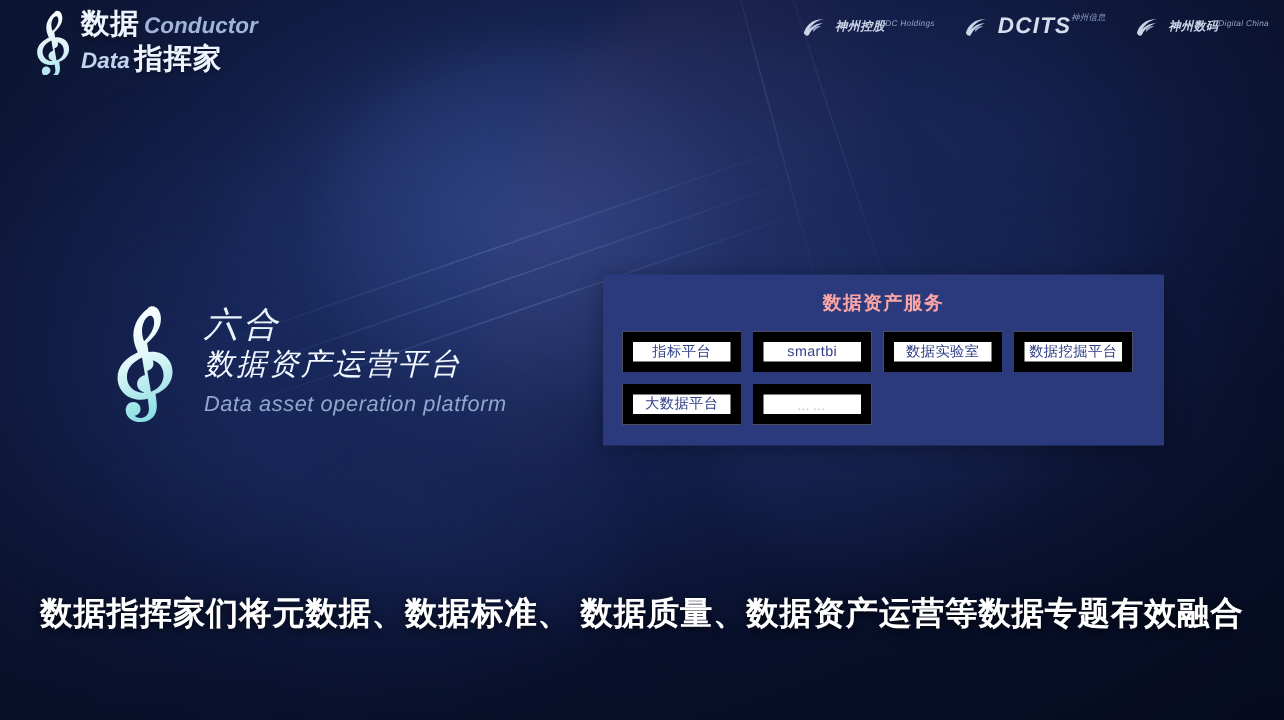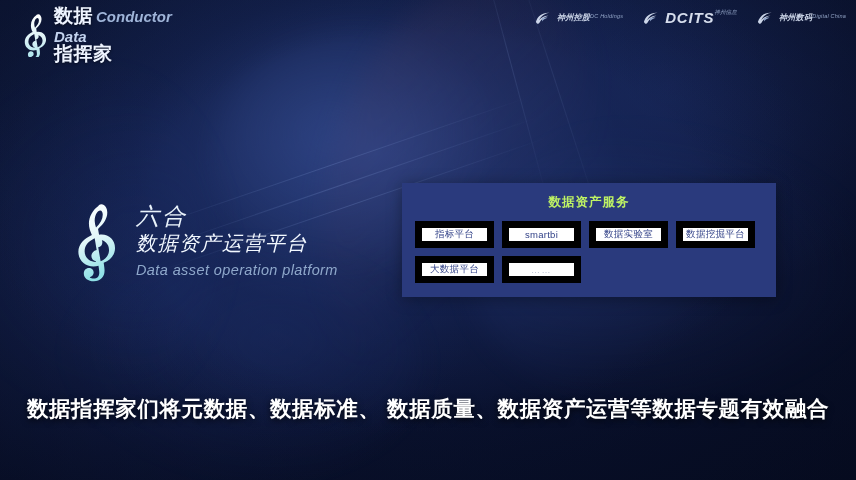--- a/index.html
+++ b/index.html
@@ -41,42 +41,42 @@
   .header{position:absolute;left:0;top:0;width:856px;height:56px;z-index:6;}
 
   .brand{position:absolute;left:18px;top:6px;display:flex;align-items:center;}
   .brand-clef{width:34px;height:44px;flex:none;margin-right:2px;}
   .brand-text{display:flex;flex-direction:column;line-height:1;}
   .brand-l1,.brand-l2{display:flex;align-items:baseline;}
   .bz{font-size:19px;font-weight:bold;color:#eef4ff;letter-spacing:.5px;
       text-shadow:0 1px 3px rgba(0,0,0,.5);}
   .ben{font-size:15px;font-style:italic;color:#9fb4d8;font-weight:600;margin-left:3px;}
   .ben2{font-size:15px;font-style:italic;color:#c3d3ee;font-weight:600;margin-right:3px;}
-  .brand-l2{margin-top:4px;flex-direction:column;}
+  .brand-l2{margin-top:4px;}
 
   .partners{position:absolute;right:10px;top:10px;display:flex;align-items:center;gap:18px;}
   .partner{display:flex;align-items:center;gap:4px;opacity:.92;}
   .pmark{width:20px;height:16px;flex:none;}
   .ptxt{display:flex;flex-direction:row;line-height:1.05;font-style:italic;}
   .pcn{font-size:8px;color:#dbe5f6;font-weight:bold;letter-spacing:.3px;white-space:nowrap;}
   .pen{font-size:5.5px;color:#9db0d2;letter-spacing:.2px;white-space:nowrap;}
   .pcn-big{font-size:15px;color:#e7eefb;font-weight:bold;letter-spacing:.8px;}
 
   
   .titleblock{position:absolute;left:68px;top:186px;display:flex;align-items:center;z-index:5;}
   .bigclef{width:56px;height:108px;flex:none;margin-right:12px;}
   .tb-text{display:flex;flex-direction:column;font-style:italic;}
   .t-liuhe{font-size:23px;color:#e9f3fb;letter-spacing:3px;line-height:1.25;}
   .t-main{font-size:20px;color:#f2f8ff;letter-spacing:1.5px;line-height:1.3;margin-top:-1px;}
   .t-en{font-size:14.5px;color:#8fa8cb;letter-spacing:.4px;margin-top:6px;}
 
   
   .panel{position:absolute;left:402px;top:183px;width:374px;height:114px;
          background:#2a3a7d;z-index:5;box-shadow:0 2px 14px rgba(0,0,0,.35);}
-  .panel-title{text-align:center;color:#bef264;font-size:12.5px;font-weight:bold;
+  .panel-title{text-align:center;color:#fca5a5;font-size:12.5px;font-weight:bold;
                letter-spacing:1px;margin-top:11px;}
   .grid{display:flex;flex-wrap:wrap;gap:8px;padding:10px 13px 0 13px;}
   .card{width:79px;height:27px;background:#ffffff;border:7px solid #000000;
         display:flex;align-items:center;justify-content:center;
         font-size:9.5px;color:#2f3f86;letter-spacing:.3px;white-space:nowrap;}
   .card.dots{color:#b9c0d4;font-size:9px;letter-spacing:1.5px;}
 
   
   .caption{position:absolute;left:0;top:394px;width:856px;text-align:center;
            font-size:21.5px;font-weight:bold;color:#ffffff;letter-spacing:.6px;

